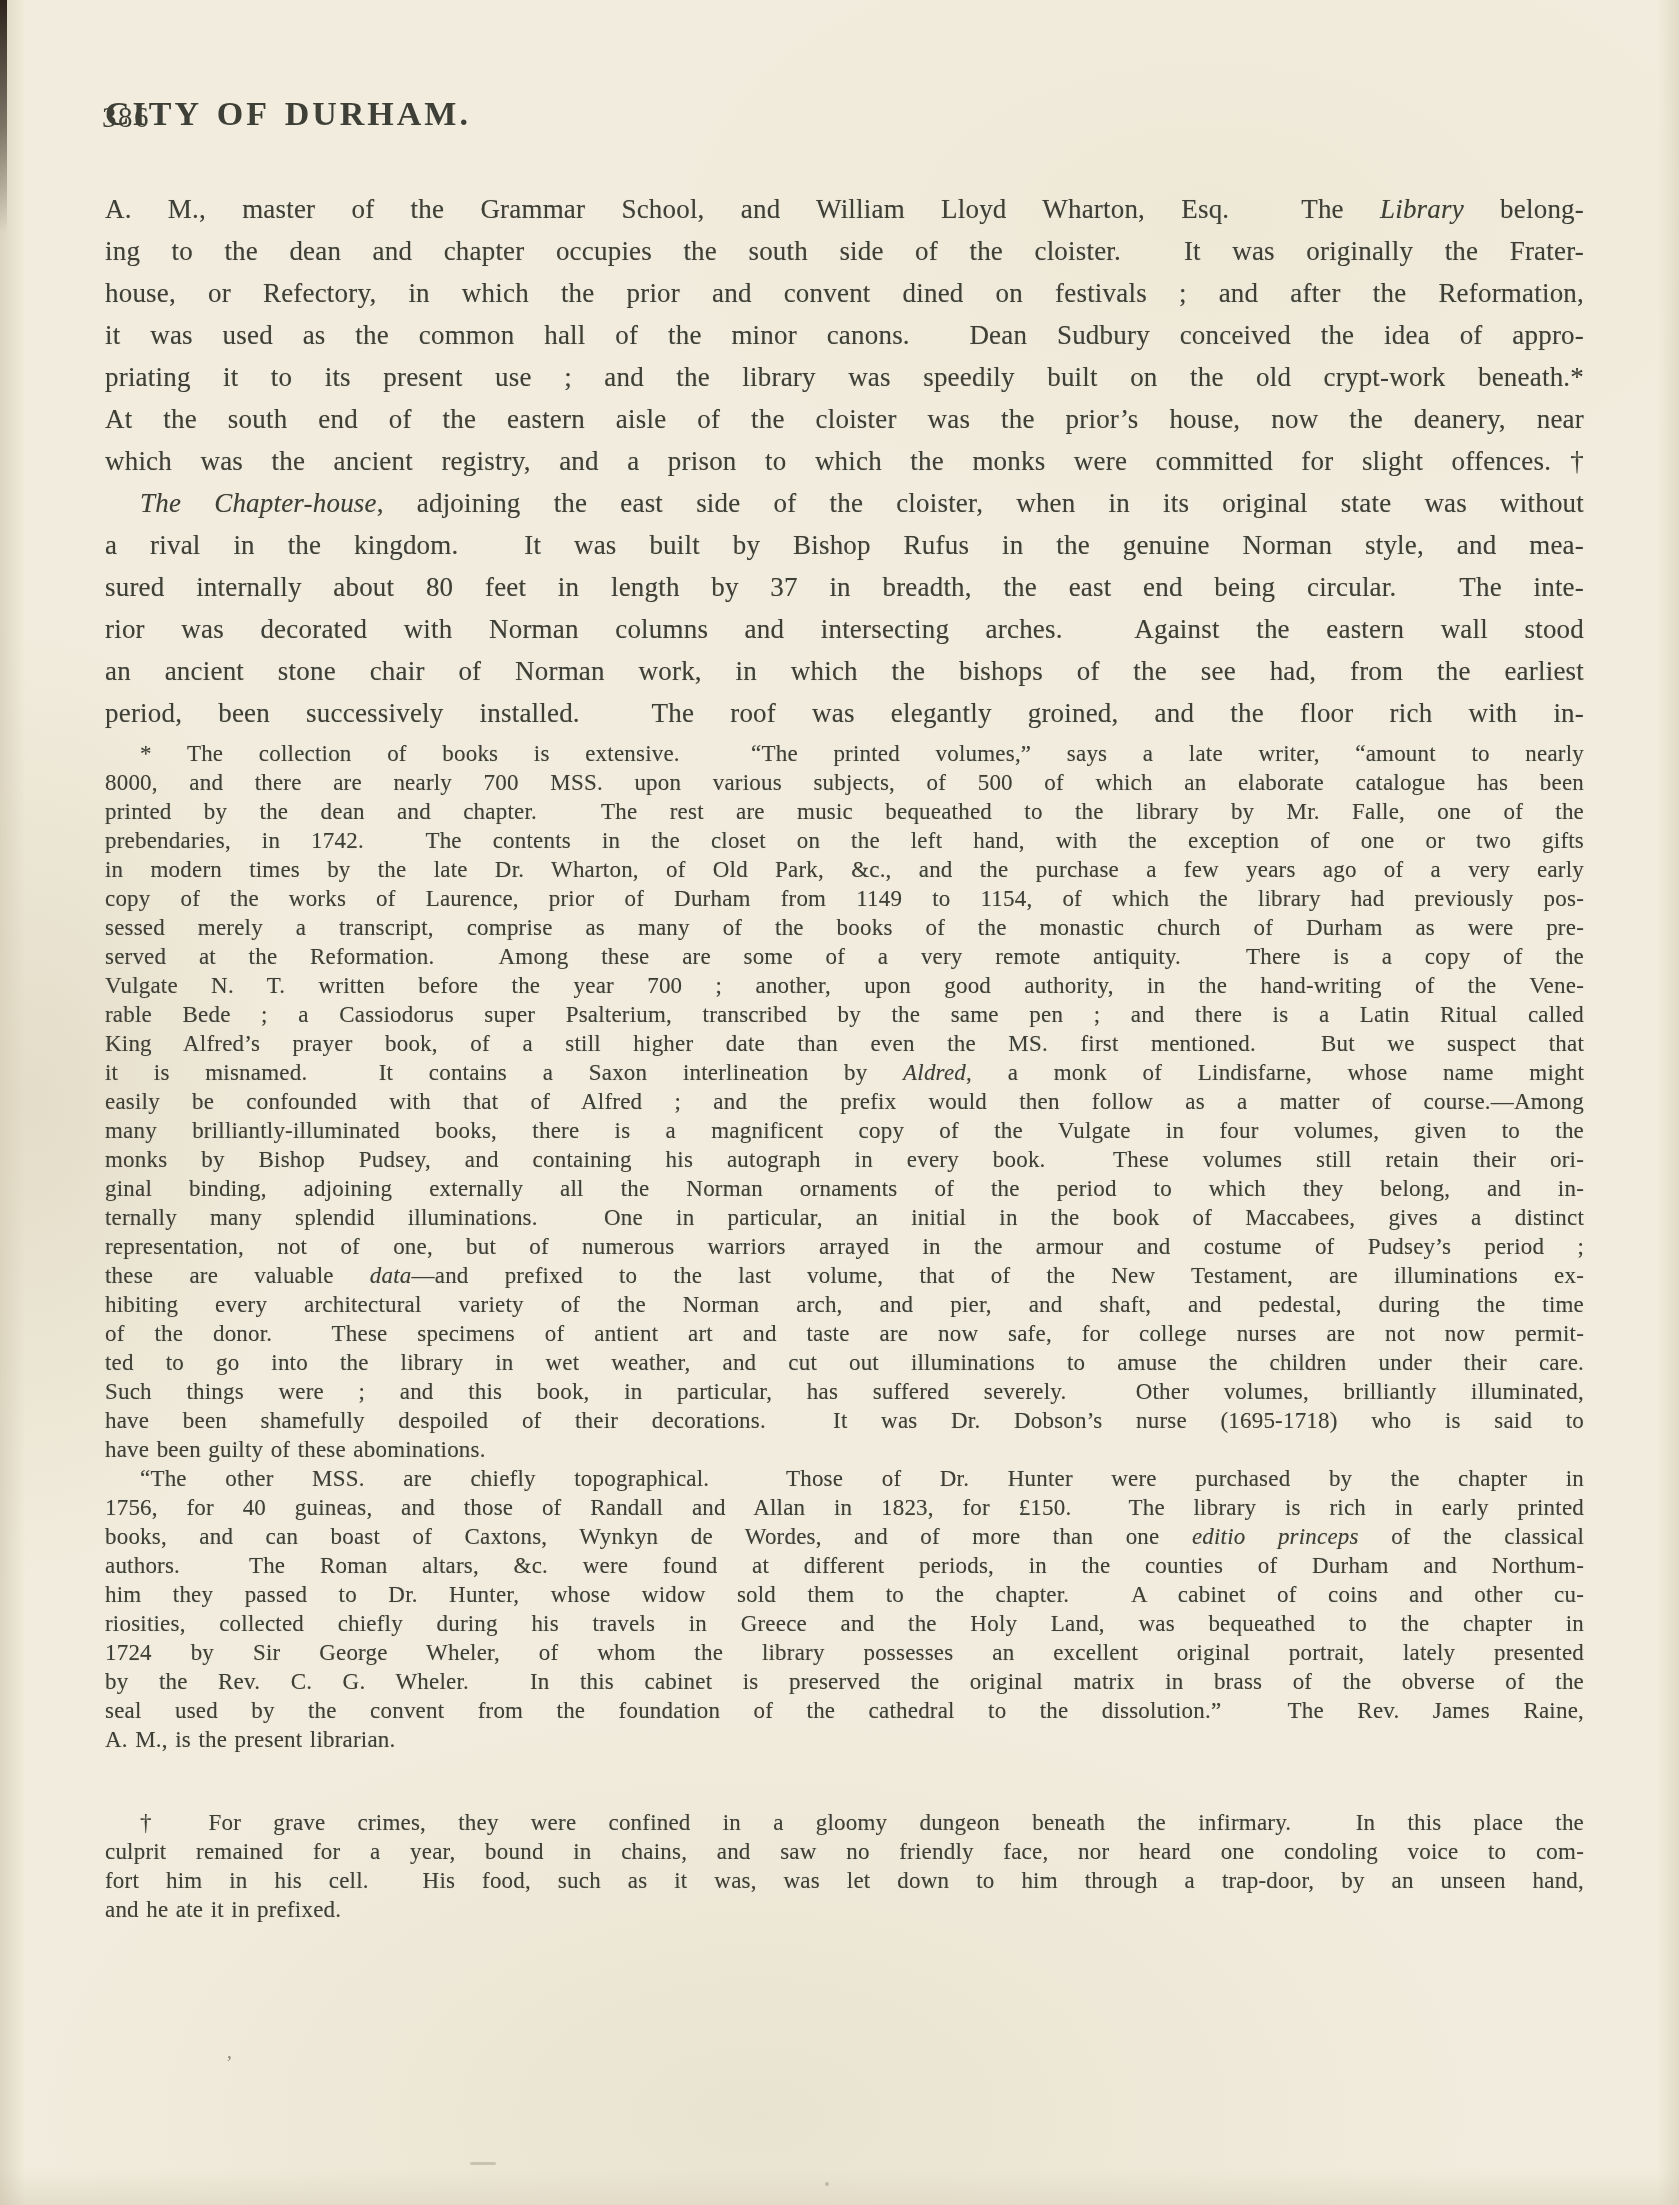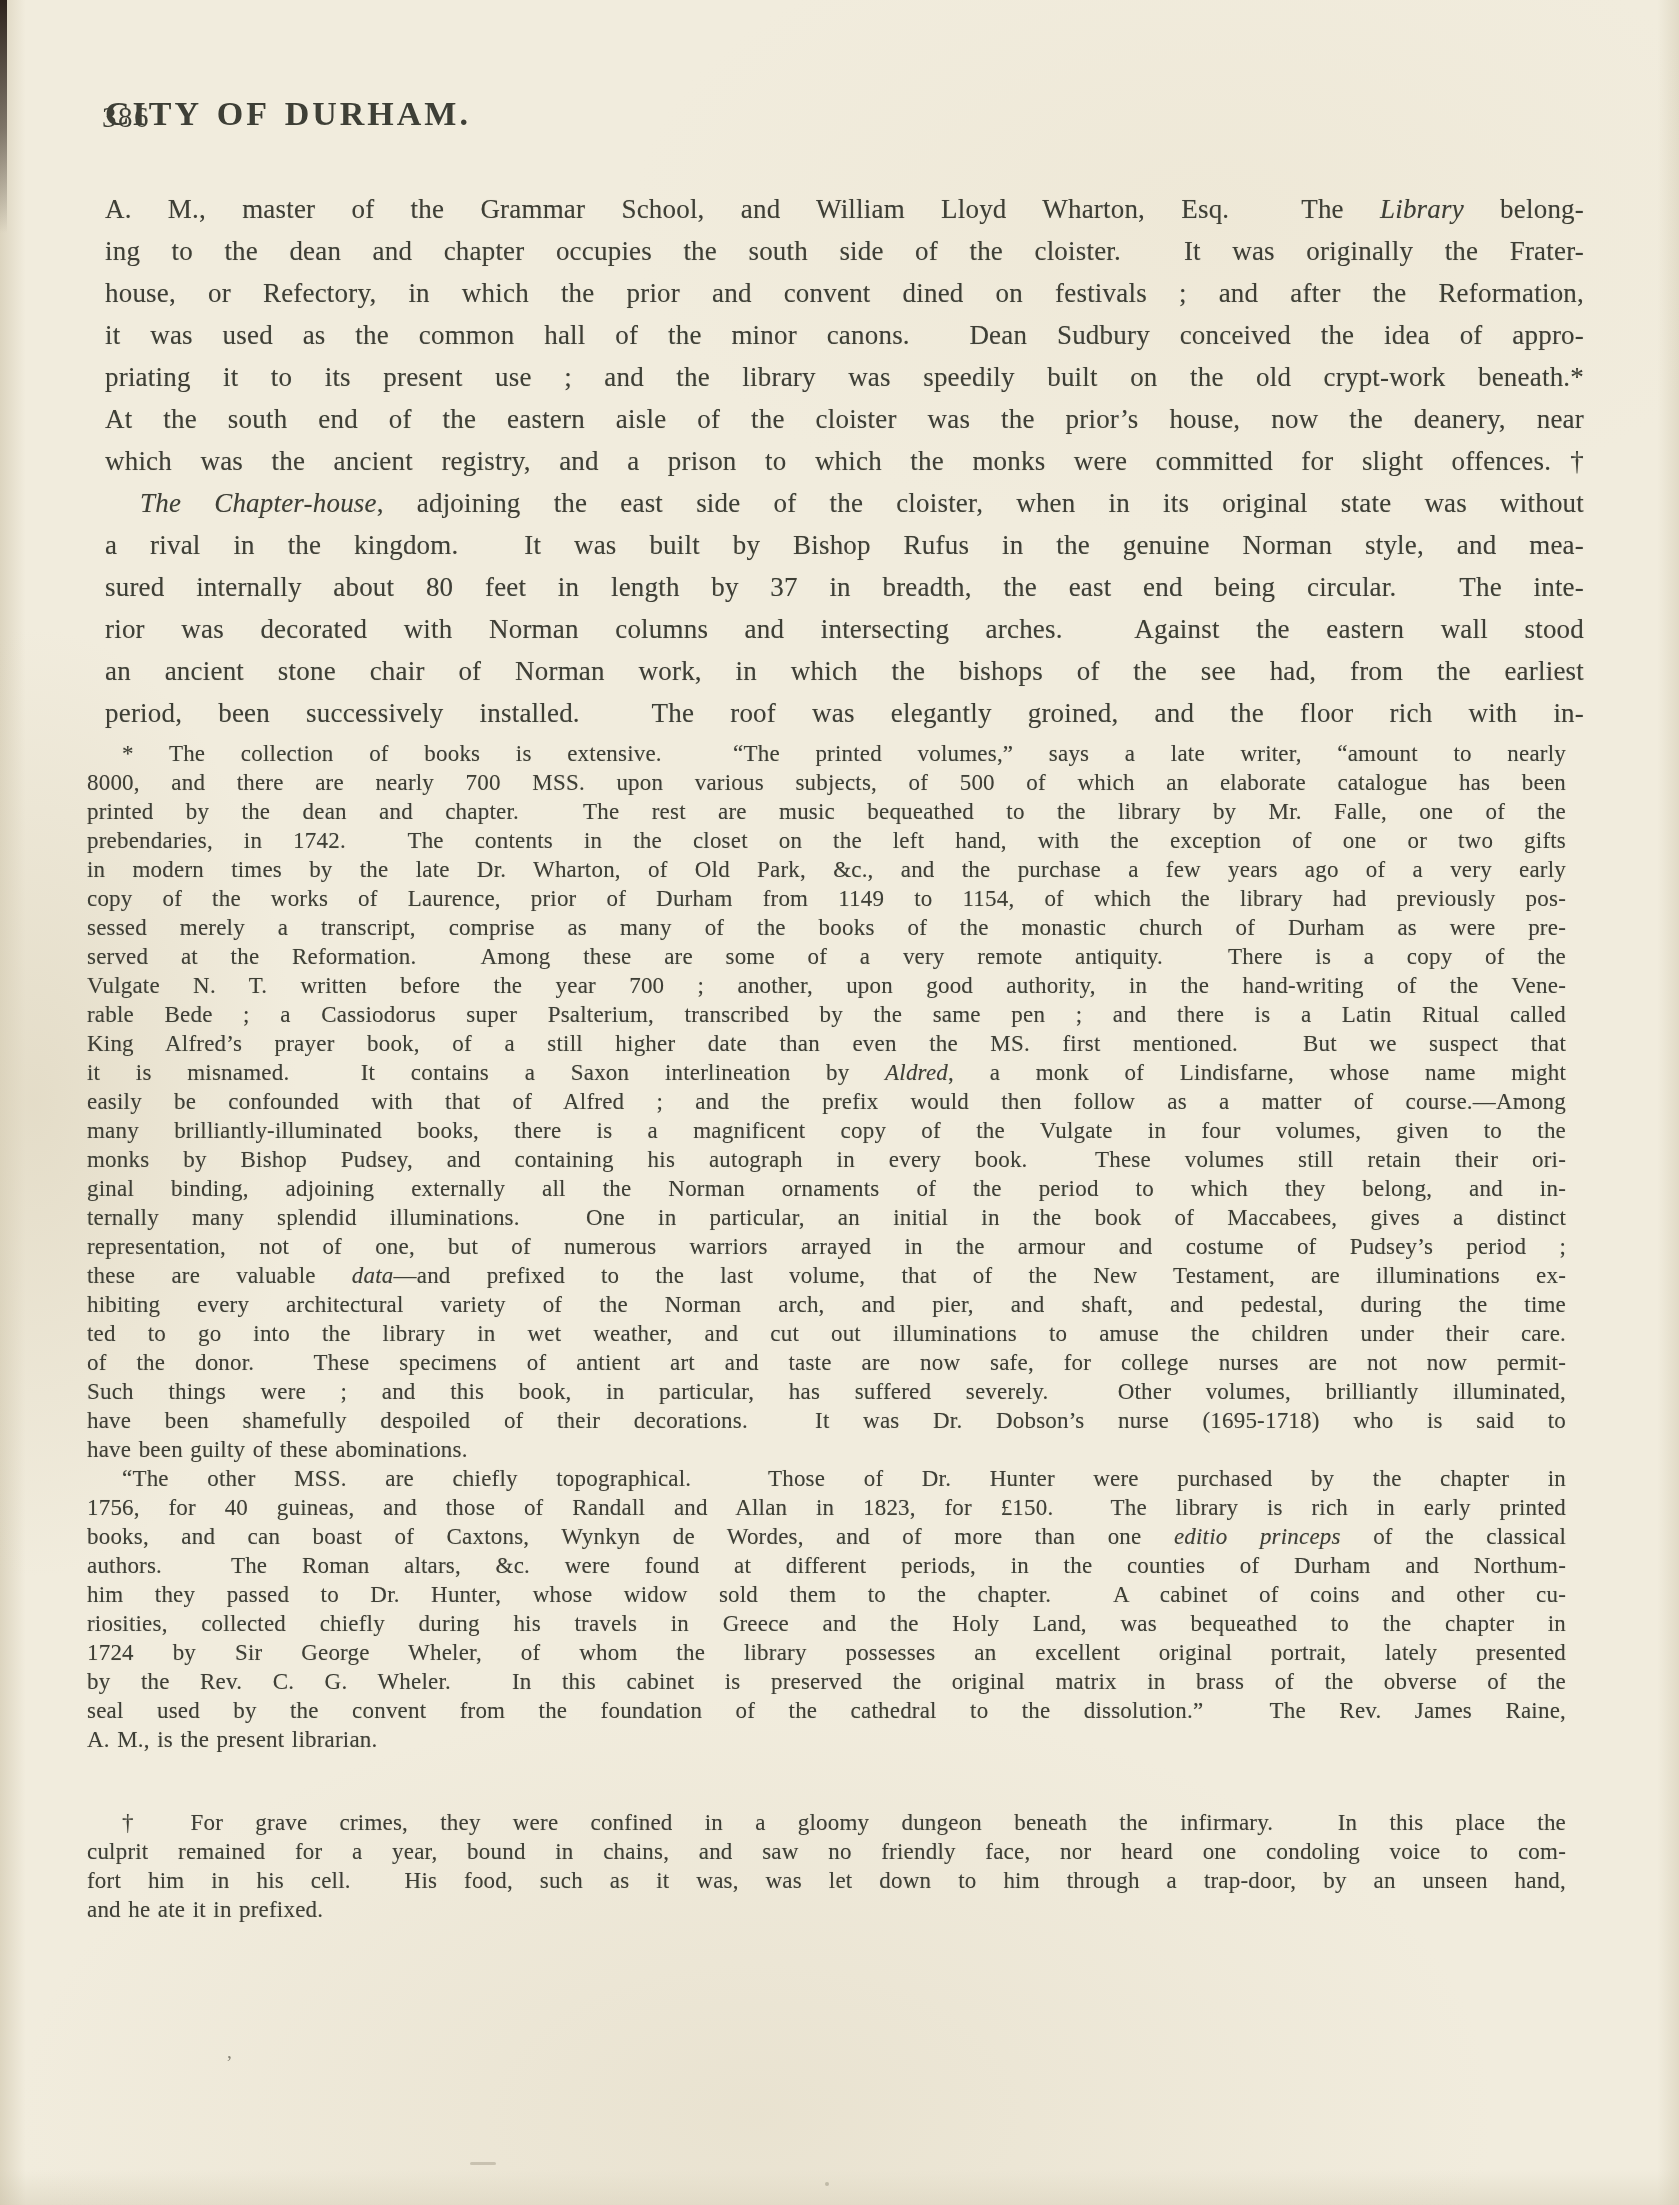--- a/index.html
+++ b/index.html
@@ -34,21 +34,21 @@
   }
   .page-number{
     position:absolute;left:-3px;top:6px;
     font-size:29px;letter-spacing:1.5px;
   }
   .running-title{
     font-size:34px;font-weight:bold;letter-spacing:3px;
     word-spacing:4.5px;
   }
   .body-text{position:absolute;top:188px;left:105px;width:1479px;}
-  .footnotes{position:absolute;top:739px;left:87px;width:1479px;}
+  .footnotes{position:absolute;top:739px;left:105px;width:1479px;}
   .line{
     text-align:justify;
     text-align-last:justify;
     text-justify:inter-word;
     text-shadow:0 0 0.8px rgba(62,63,54,.35);
   }
   .body-text .line{font-size:27px;line-height:42px;letter-spacing:0.2px;word-spacing:2.3px;}
   .footnotes .line{font-size:23px;line-height:29px;letter-spacing:0.2px;word-spacing:1.5px;}
   .line.last{text-align-last:left;}
   .line.indent{padding-left:35px;}
@@ -106,22 +106,22 @@
         <div class="line"><span>King Alfred’s prayer book, of a still higher date than even the MS. first mentioned.&nbsp; But we suspect that</span></div>
         <div class="line"><span>it is misnamed.&nbsp; It contains a Saxon interlineation by </span><i>Aldred</i><span>, a monk of Lindisfarne, whose name might</span></div>
         <div class="line"><span>easily be confounded with that of Alfred&nbsp;; and the prefix would then follow as a matter of course.—Among</span></div>
         <div class="line"><span>many brilliantly-illuminated books, there is a magnificent copy of the Vulgate in four volumes, given to the</span></div>
         <div class="line"><span>monks by Bishop Pudsey, and containing his autograph in every book.&nbsp; These volumes still retain their ori-</span></div>
         <div class="line"><span>ginal binding, adjoining externally all the Norman ornaments of the period to which they belong, and in-</span></div>
         <div class="line"><span>ternally many splendid illuminations.&nbsp; One in particular, an initial in the book of Maccabees, gives a distinct</span></div>
         <div class="line"><span>representation, not of one, but of numerous warriors arrayed in the armour and costume of Pudsey’s period&nbsp;;</span></div>
         <div class="line"><span>these are valuable </span><i>data</i><span>—and prefixed to the last volume, that of the New Testament, are illuminations ex-</span></div>
         <div class="line"><span>hibiting every architectural variety of the Norman arch, and pier, and shaft, and pedestal, during the time</span></div>
+        <div class="line"><span>of the donor.&nbsp; These specimens of antient art and taste are now safe, for college nurses are not now permit-</span></div>
         <div class="line"><span>ted to go into the library in wet weather, and cut out illuminations to amuse the children under their care.</span></div>
-        <div class="line"><span>of the donor.&nbsp; These specimens of antient art and taste are now safe, for college nurses are not now permit-</span></div>
         <div class="line"><span>Such things were&nbsp;; and this book, in particular, has suffered severely.&nbsp; Other volumes, brilliantly illuminated,</span></div>
         <div class="line"><span>have been shamefully despoiled of their decorations.&nbsp; It was Dr. Dobson’s nurse (1695-1718) who is said to</span></div>
         <div class="line last"><span>have been guilty of these abominations.</span></div>
       </div>
       <div class="para">
         <div class="line indent"><span>“The other MSS. are chiefly topographical.&nbsp; Those of Dr. Hunter were purchased by the chapter in</span></div>
         <div class="line"><span>1756, for 40 guineas, and those of Randall and Allan in 1823, for £150.&nbsp; The library is rich in early printed</span></div>
         <div class="line"><span>books, and can boast of Caxtons, Wynkyn de Wordes, and of more than one </span><i>editio princeps</i><span> of the classical</span></div>
         <div class="line"><span>authors.&nbsp; The Roman altars, &amp;c. were found at different periods, in the counties of Durham and Northum-</span></div>
         <div class="line"><span>him they passed to Dr. Hunter, whose widow sold them to the chapter.&nbsp; A cabinet of coins and other cu-</span></div>

